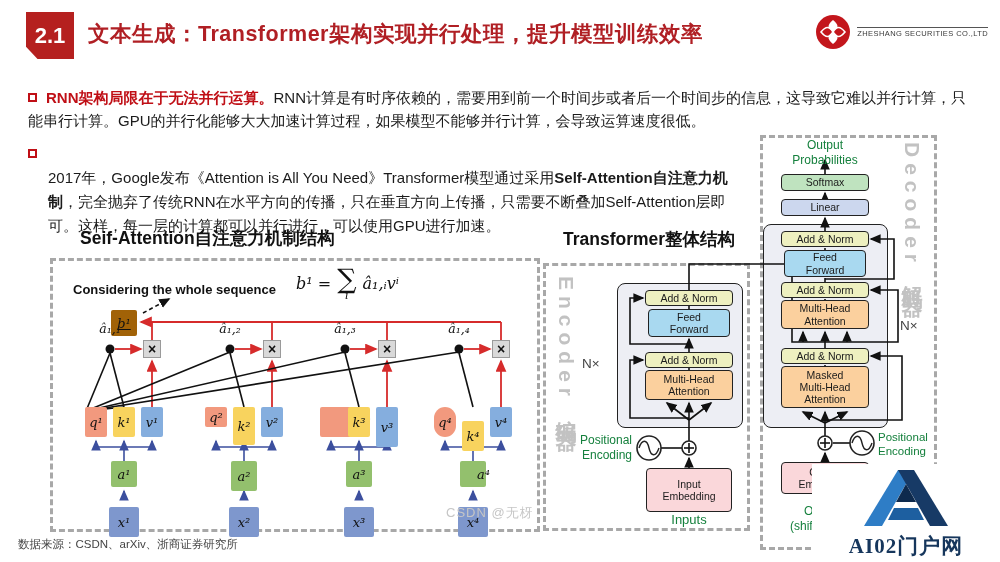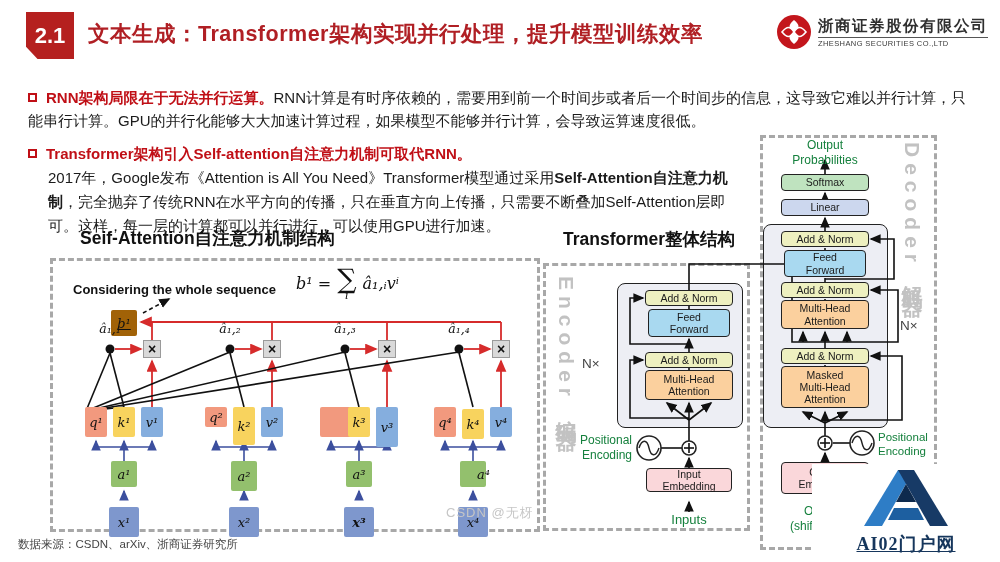--- a/index.html
+++ b/index.html
@@ -63,49 +63,48 @@
           text-align:center; font-size:10.5px; line-height:1.15; color:#1b1b1b; }
   .an { background:#eef0c0; } .ff { background:#a9d9f0; } .mh { background:#fbd09e; }
   .sm { background:#bfe3bf; } .ln { background:#ccd7ee; } .em { background:#fad7da; }
   .plain { position:absolute; font-size:12px; color:#15803d; text-align:center; line-height:1.25; }
   .pre { white-space:pre-line; }
 
   
   #source { position:absolute; left:18px; top:537px; font-size:11.5px; color:#444; }
   #ai02 { position:absolute; left:812px; top:464px; width:188px; height:98px; background:#fff; z-index:10;
           display:flex; flex-direction:column; align-items:center; justify-content:flex-start; }
-  #ai02 .brand { font-family:"Liberation Serif", serif; font-weight:bold; font-size:18px; color:#16365c; letter-spacing:1px; margin-top:-2px;text-decoration:underline; }
+  #ai02 .brand { font-family:"Liberation Serif", serif; font-weight:bold; font-size:21px; color:#16365c; letter-spacing:1px; margin-top:-2px; }
 </style>
 </head>
 <body>
 
 <div id="page">
 
   <div id="badge">2.1</div>
   <div id="title">文本生成：Transformer架构实现并行处理，提升模型训练效率</div>
   <div id="logo">
     <svg width="38" height="38" viewBox="0 0 38 38">
       <circle cx="19" cy="19" r="17" fill="#c3161c"></circle>
       <path d="M19 7 C25 12, 25 15, 19 19 C13 15, 13 12, 19 7 Z" fill="#fff"></path>
       <path d="M19 31 C13 26, 13 23, 19 19 C25 23, 25 26, 19 31 Z" fill="#fff"></path>
       <path d="M7 19 C12 13, 15 13, 19 19 C15 25, 12 25, 7 19 Z" fill="#c3161c" stroke="#fff" stroke-width="1.6"></path>
       <path d="M31 19 C26 25, 23 25, 19 19 C23 13, 26 13, 31 19 Z" fill="#c3161c" stroke="#fff" stroke-width="1.6"></path>
     </svg>
     <div class="txt">
-      <div class="cn">浙商证券股份有限公司</div>
       <div class="en">ZHESHANG SECURITIES CO.,LTD</div>
     </div>
   </div>
 
   <p class="bullet" id="bullet1">
     <span class="sq"></span><span class="lead">RNN架构局限在于无法并行运算。</span><span>RNN计算是有时序依赖的，需要用到前一个时间步或者后一个时间步的信息，这导致它难以并行计算，只能串行计算。GPU的并行化能够大大加速计算过程，如果模型不能够并行计算，会导致运算速度很低。</span>
   </p>
 
   <p class="bullet" id="bullet2-head">
-    <span class="sq"></span><span class="lead">Transformer架构引入Self-attention自注意力机制可取代RNN。</span>
+    <span class="sq"></span>
   </p>
   <p id="bullet2-body">
     <span>2017年，Google发布《Attention is All You Need》Transformer模型通过采用</span><span class="b">Self-Attention自注意力机制</span><span>，完全抛弃了传统RNN在水平方向的传播，只在垂直方向上传播，只需要不断叠加Self-Attention层即可。这样，每一层的计算都可以并行进行，可以使用GPU进行加速。</span>
   </p>
 
   <div class="diag-title" id="left-title">Seif-Attention自注意力机制结构</div>
   <div class="diag-title" id="right-title">Transformer整体结构</div>
 
   <div id="sa">
     <svg class="layer" width="490" height="274" viewBox="0 0 490 274">
@@ -207,26 +206,26 @@
     <div class="mbox vb" style="left:208px;top:146px;width:22px;height:30px;">v²</div>
     <div class="mbox ab" style="left:178px;top:200px;width:26px;height:30px;">a²</div>
     <div class="mbox xb" style="left:176px;top:238px;width:30px;height:30px;">x²</div>
 
     <div class="alpha" style="left:270px;top:60px;">â₁,₃</div>
     <div class="times" style="left:325px;top:79px;">×</div>
     <div class="mbox qb" style="left:267px;top:146px;width:22px;height:30px;padding-left:44px;">q³</div>
     <div class="mbox kb" style="left:295px;top:146px;width:22px;height:30px;">k³</div>
     <div class="mbox vb" style="left:323px;top:146px;width:22px;height:40px;">v³</div>
     <div class="mbox ab" style="left:293px;top:200px;width:26px;height:26px;">a³</div>
-    <div class="mbox xb" style="left:291px;top:238px;width:30px;height:30px;font-weight:bold;">x³</div>
+    <div class="mbox xb" style="left:291px;top:238px;width:30px;height:30px;">x³</div>
 
     <div class="alpha" style="left:384px;top:60px;">â₁,₄</div>
     <div class="times" style="left:439px;top:79px;">×</div>
-    <div class="mbox qb" style="left:381px;top:146px;width:22px;height:30px;">q⁴</div>
-    <div class="mbox kb" style="left:409px;top:148px;width:22px;height:30px;">k⁴</div>
+    <div class="mbox qb" style="left:381px;top:146px;width:22px;height:30px;border-radius:11px;">q⁴</div>
+    <div class="mbox kb" style="left:409px;top:160px;width:22px;height:30px;">k⁴</div>
     <div class="mbox vb" style="left:437px;top:146px;width:22px;height:30px;">v⁴</div>
     <div class="mbox ab" style="left:407px;top:200px;width:26px;height:26px;padding-left:21px;">a⁴</div>
     <div class="mbox xb" style="left:405px;top:238px;width:30px;height:30px;">x⁴</div>
 
     <div class="wm">CSDN @无枒</div>
   </div>
 
   <div id="tf">
     <div class="dashbox" id="enc-box"></div>
     <div class="dashbox" id="dec-box"></div>
@@ -304,21 +303,21 @@
 
     <div class="tbox an" style="left:105px;top:160px;width:88px;height:16px;">Add &amp; Norm</div>
     <div class="tbox ff pre" style="left:108px;top:179px;width:82px;height:28px;">Feed
 Forward</div>
     <div class="tbox an" style="left:105px;top:222px;width:88px;height:16px;">Add &amp; Norm</div>
     <div class="tbox mh pre" style="left:105px;top:240px;width:88px;height:30px;">Multi-Head
 Attention</div>
     <div class="nx" style="left:42px;top:226px;">N×</div>
     <div class="plain pre" style="left:6px;top:303px;width:86px;text-align:right;">Positional
 Encoding</div>
-    <div class="tbox em pre" style="left:106px;top:338px;width:86px;height:24px;">Input
+    <div class="tbox em pre" style="left:106px;top:338px;width:86px;height:44px;">Input
 Embedding</div>
     <div class="plain" style="left:109px;top:382px;width:80px;font-size:13px;">Inputs</div>
 
     <div class="plain pre" style="left:228px;top:8px;width:114px;">Output
 Probabilities</div>
     <div class="tbox sm" style="left:241px;top:44px;width:88px;height:17px;">Softmax</div>
     <div class="tbox ln" style="left:241px;top:69px;width:88px;height:17px;">Linear</div>
     <div class="tbox an" style="left:241px;top:101px;width:88px;height:16px;">Add &amp; Norm</div>
     <div class="tbox ff pre" style="left:244px;top:120px;width:82px;height:27px;">Feed
 Forward</div>

